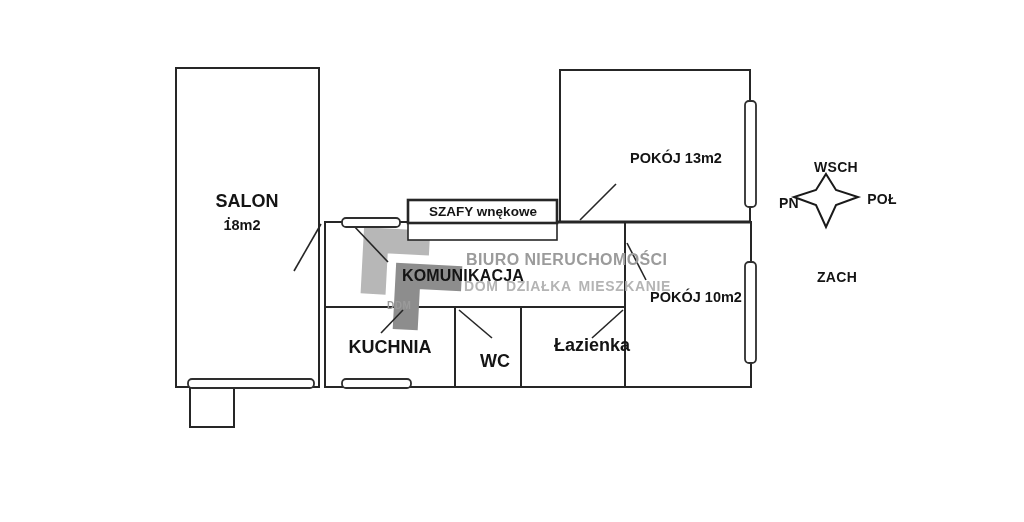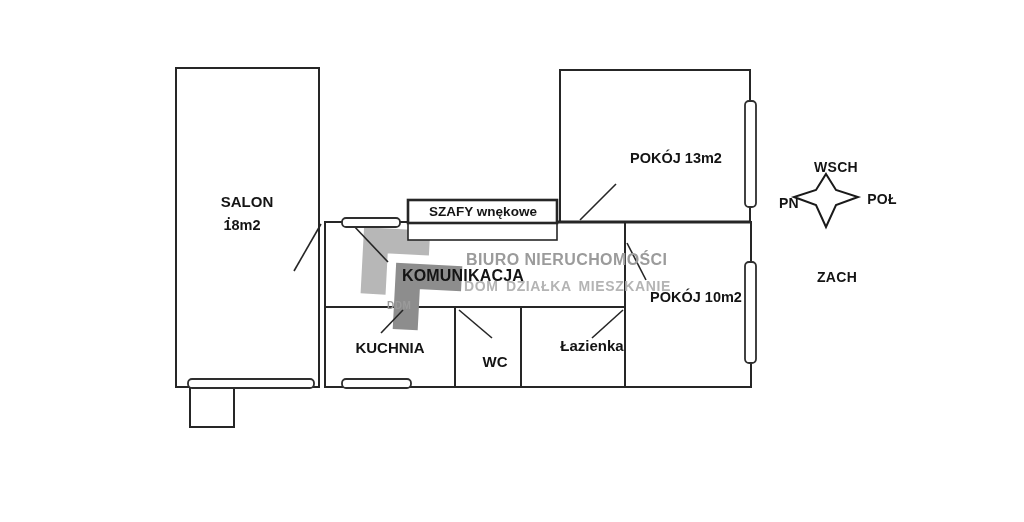--- a/index.html
+++ b/index.html
@@ -5,21 +5,21 @@
   html,body{margin:0;padding:0;background:#fff;}
   #stage{
     position:relative;width:1024px;height:522px;background:#ffffff;overflow:hidden;
     font-family:"Liberation Sans",sans-serif;
   }
   #plan-svg{position:absolute;left:0;top:0;}
   .lbl{
     position:absolute;transform:translate(-50%,-50%);
     font-weight:bold;color:#141414;white-space:nowrap;line-height:1;
   }
-  .room{font-size:15px;text-align:center;}
+  .room{font-size:18px;text-align:center;}
   .big{font-size:14.5px;}
   .kom{font-size:16px;letter-spacing:.2px;}
   .szafy{font-size:13.5px;}
   .compass-lbl{font-size:14px;letter-spacing:.3px;}
   .wm1{
     position:absolute;font-weight:bold;font-size:16px;color:#9b9b9b;
     letter-spacing:.4px;white-space:nowrap;line-height:1;
   }
   .wm2{
     position:absolute;font-weight:bold;font-size:14px;color:#b4b4b4;

